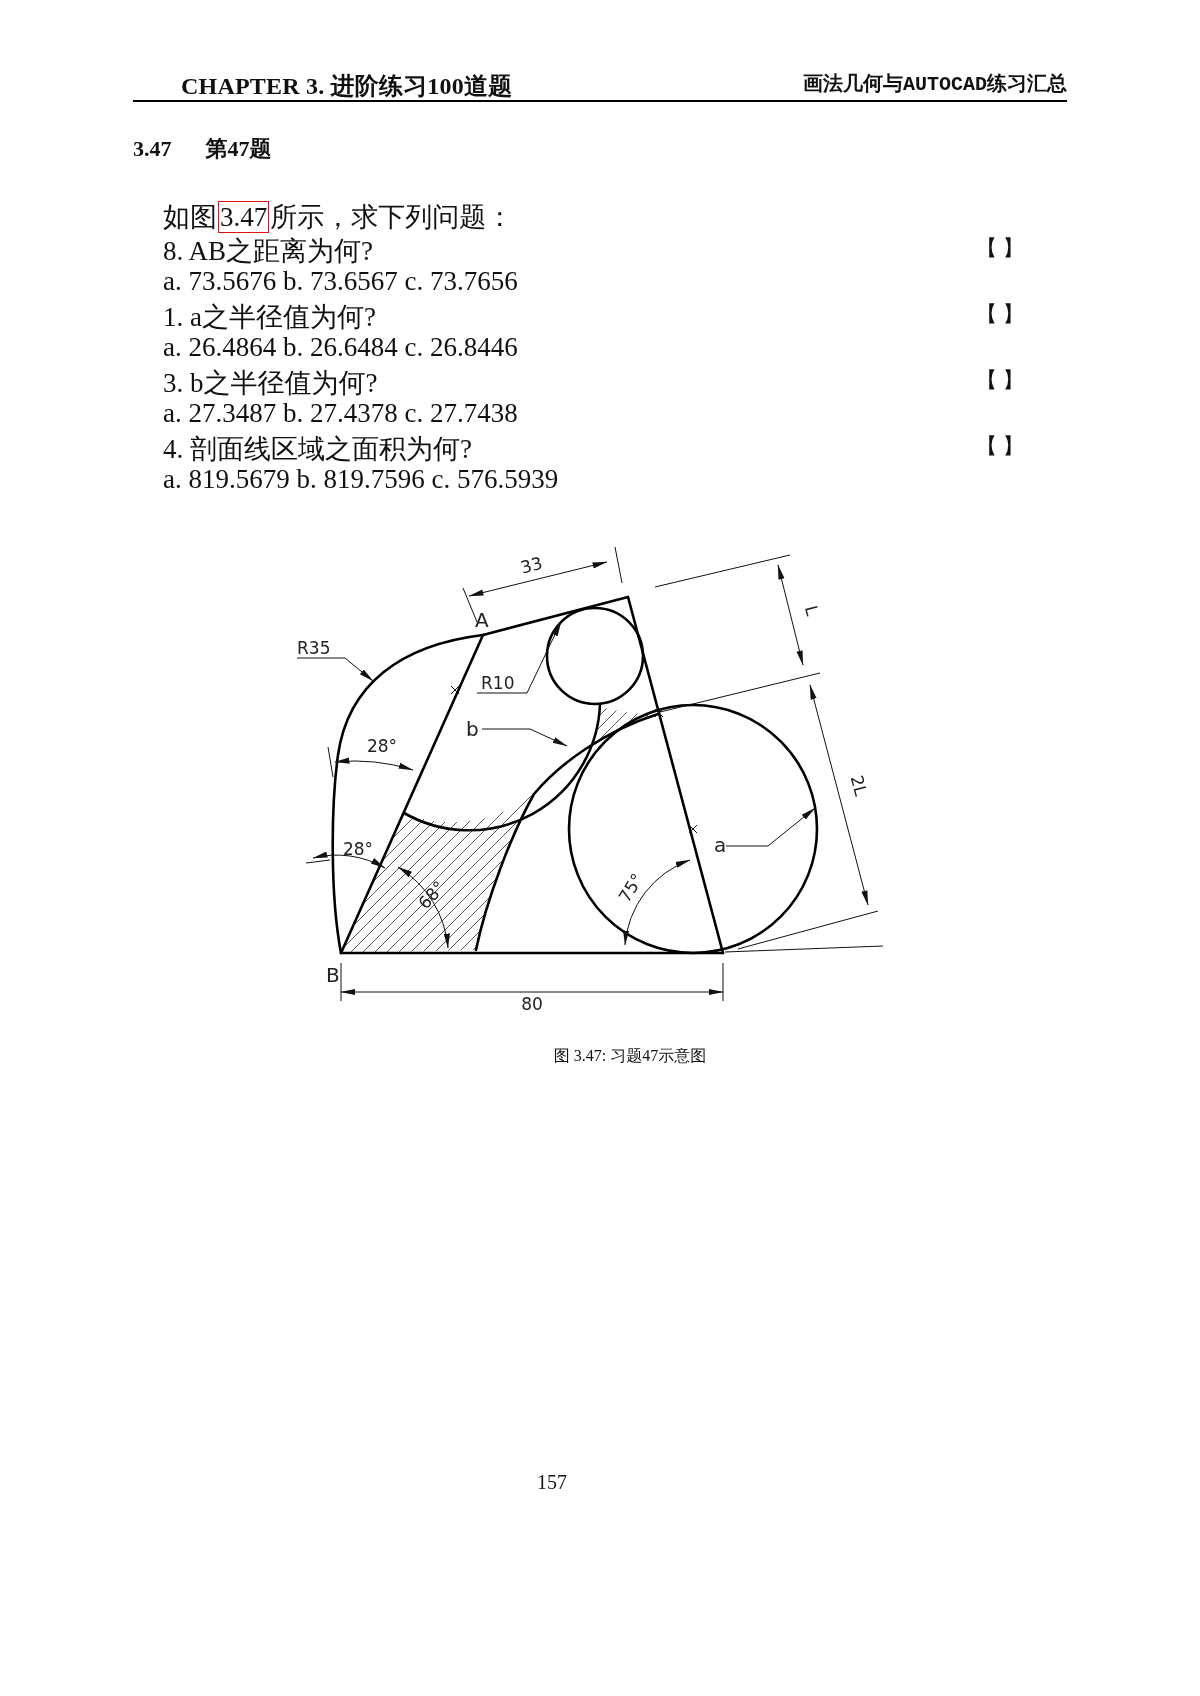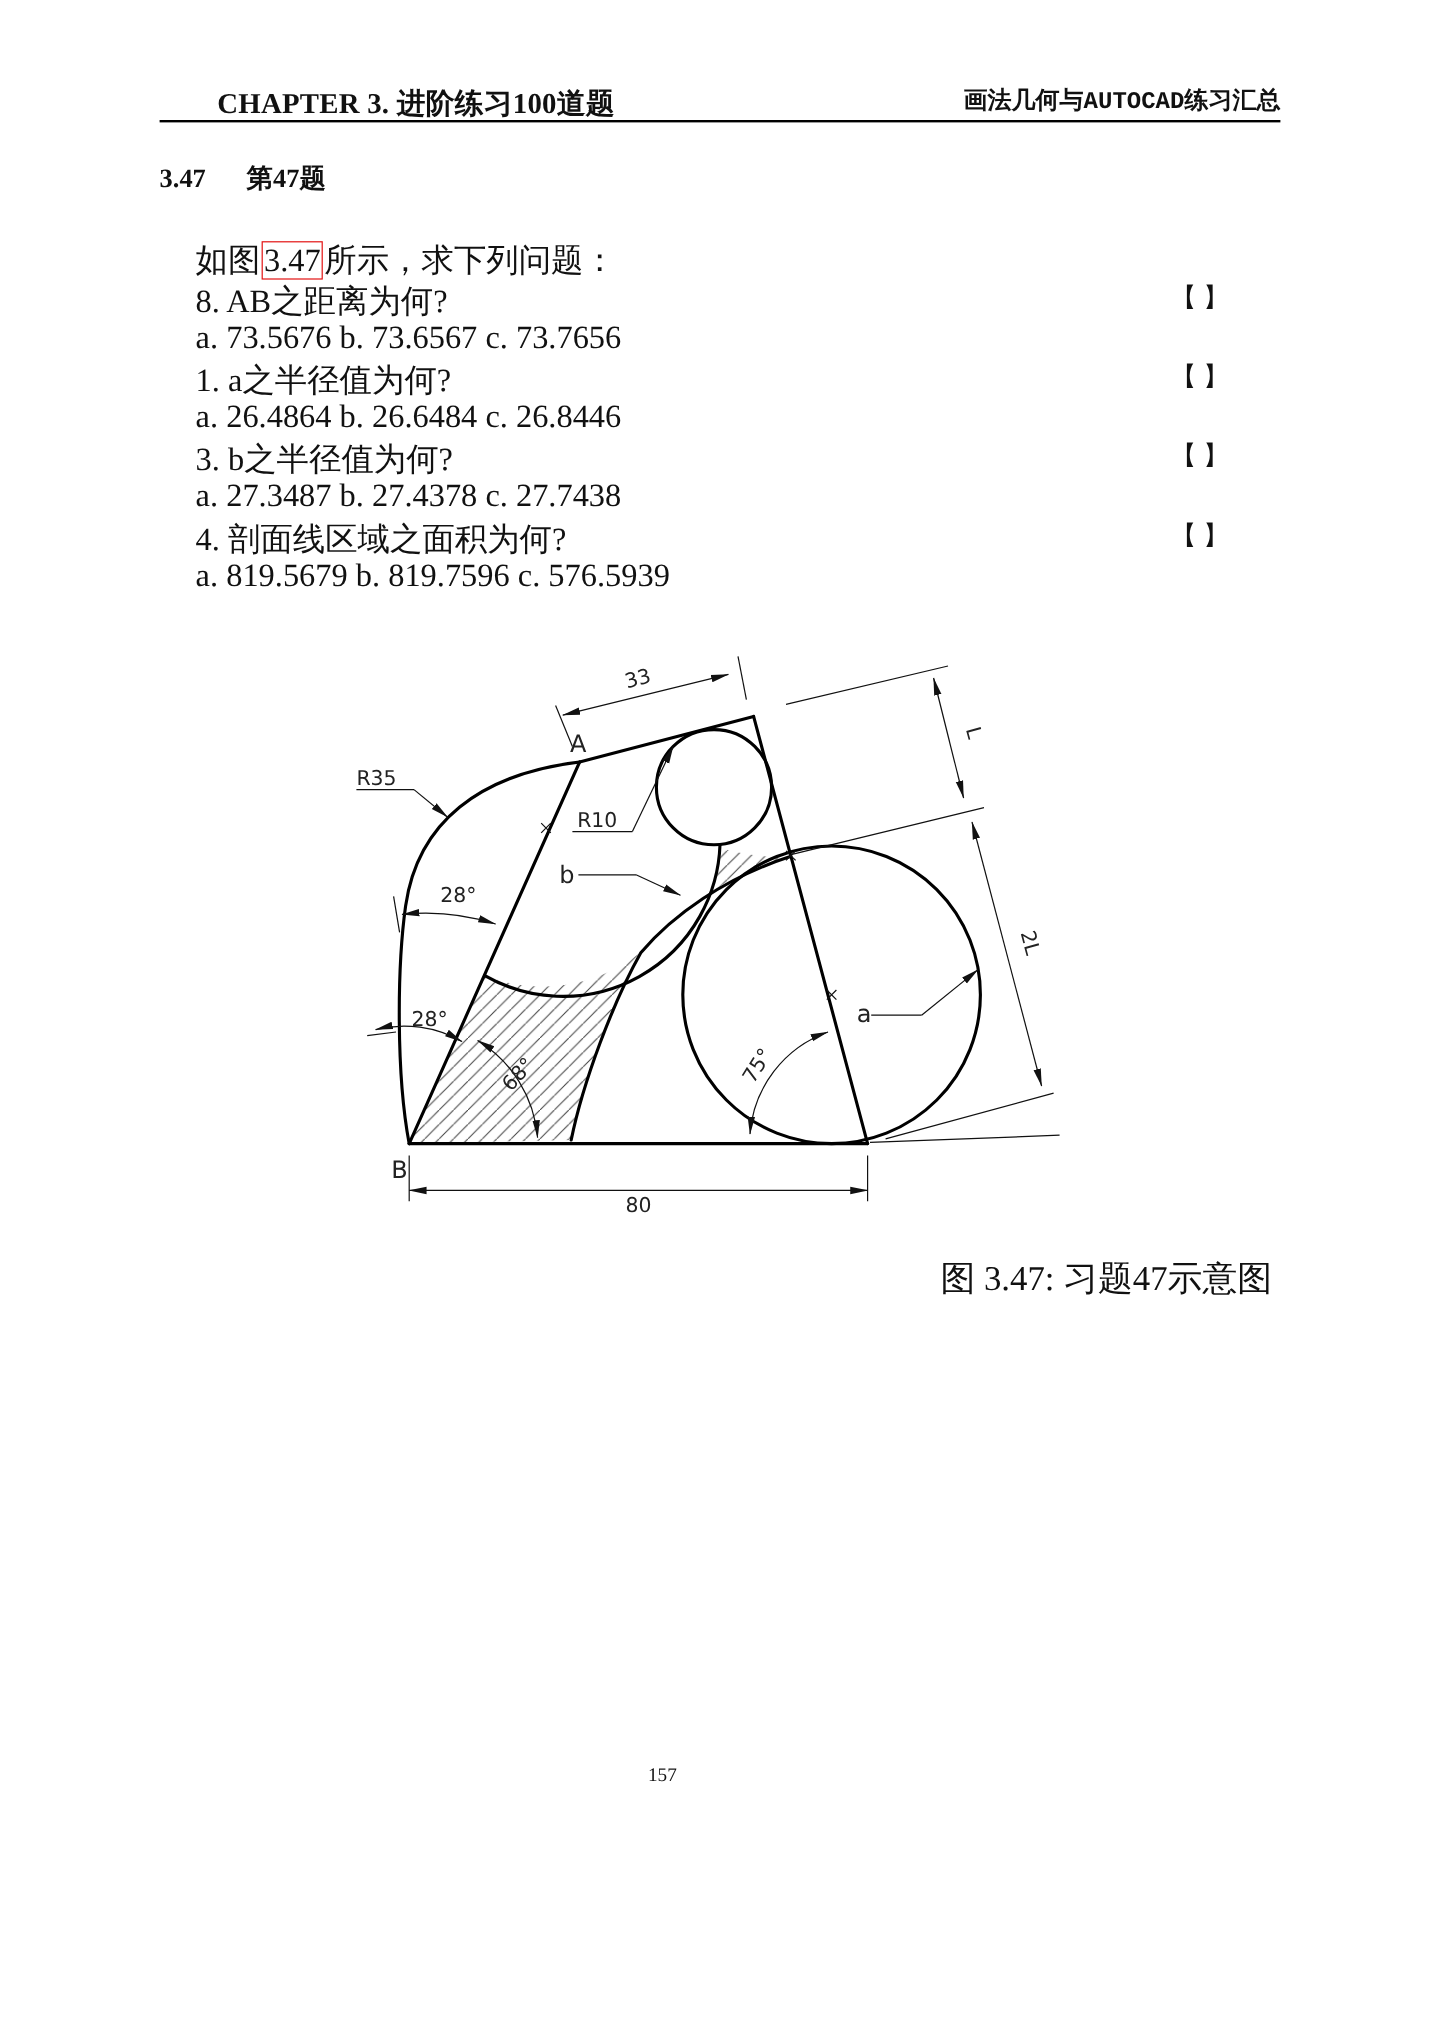--- a/index.html
+++ b/index.html
@@ -9,22 +9,22 @@
     margin:0 auto;overflow:hidden;
   }
   .hdr-left{position:absolute;left:133px;top:70px;font-size:24px;font-weight:bold;letter-spacing:.2px;margin-left:48px;}
   .hdr-right{position:absolute;right:133px;top:70px;font-size:20px;font-weight:bold;font-family:Liberation Mono, monospace;}
   .hdr-rule{position:absolute;left:133px;right:133px;top:100px;height:2px;background:#000;}
   .sec-title{position:absolute;left:133px;top:134px;font-size:22px;font-weight:bold;}
   .sec-title .num{margin-right:34px;}
   .body-line{position:absolute;left:163px;font-size:27px;white-space:pre;}
   .bracket{position:absolute;right:176px;font-size:21.5px;}
   .refbox{border:1.6px solid #e31212;padding:0 1px;margin:0 1px;}
-  .caption{position:absolute;left:200px;width:860px;top:1046px;text-align:right;font-size:29px;}
-  .pagenum{position:absolute;left:0;width:1104px;top:1471px;text-align:center;font-size:16px;}
+  .caption{position:absolute;left:200px;width:860px;top:1046px;text-align:center;font-size:16px;}
+  .pagenum{position:absolute;left:0;width:1104px;top:1471px;text-align:center;font-size:20px;}
   .fig-wrap{position:absolute;left:270px;top:505px;width:620px;height:515px;}
   svg text{font-family:"DejaVu Sans","Liberation Sans",sans-serif;fill:#222;}
   .dimtxt{font-size:17px;}
   .lbltxt{font-size:20px;}
 </style>
 </head>
 <body>
 
 <div class="page">
 

